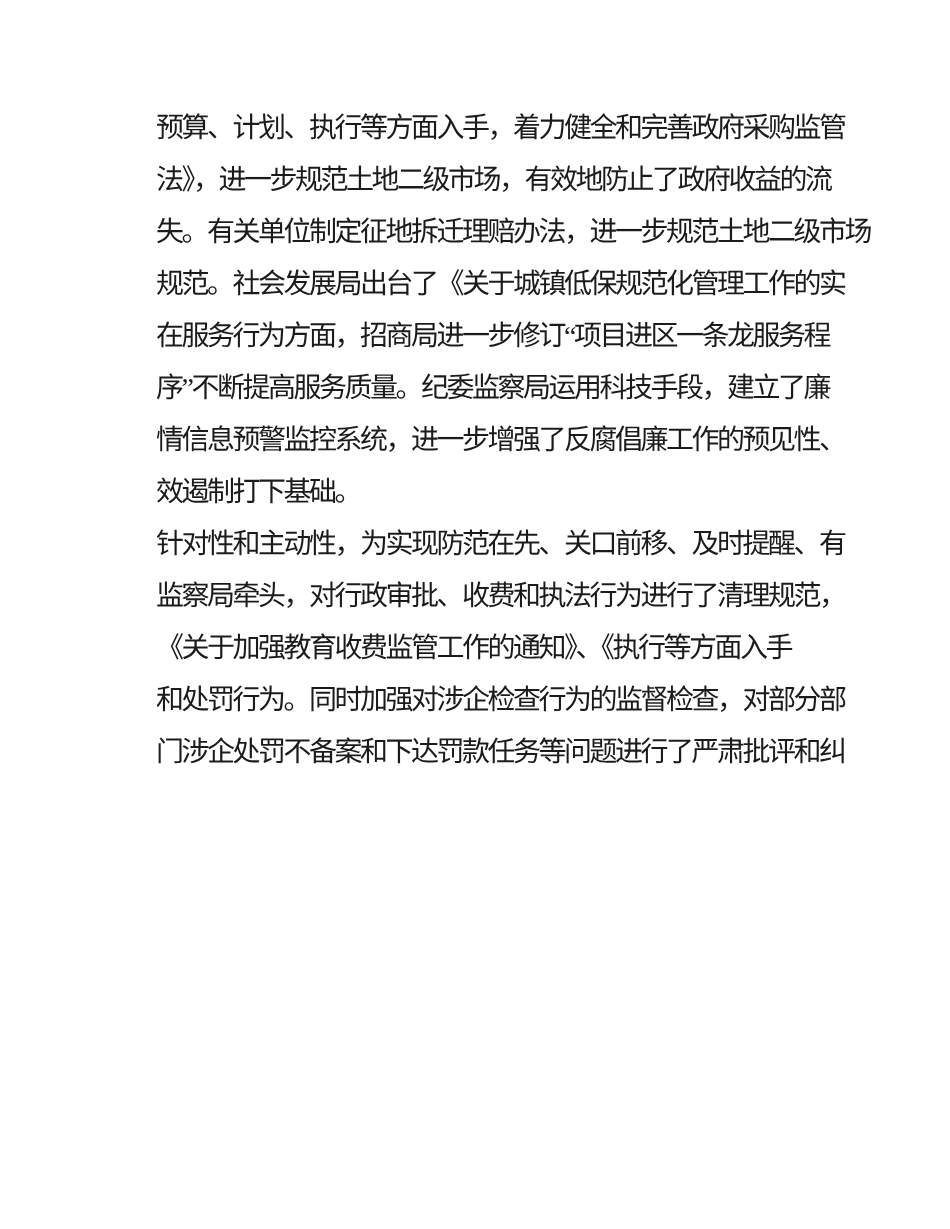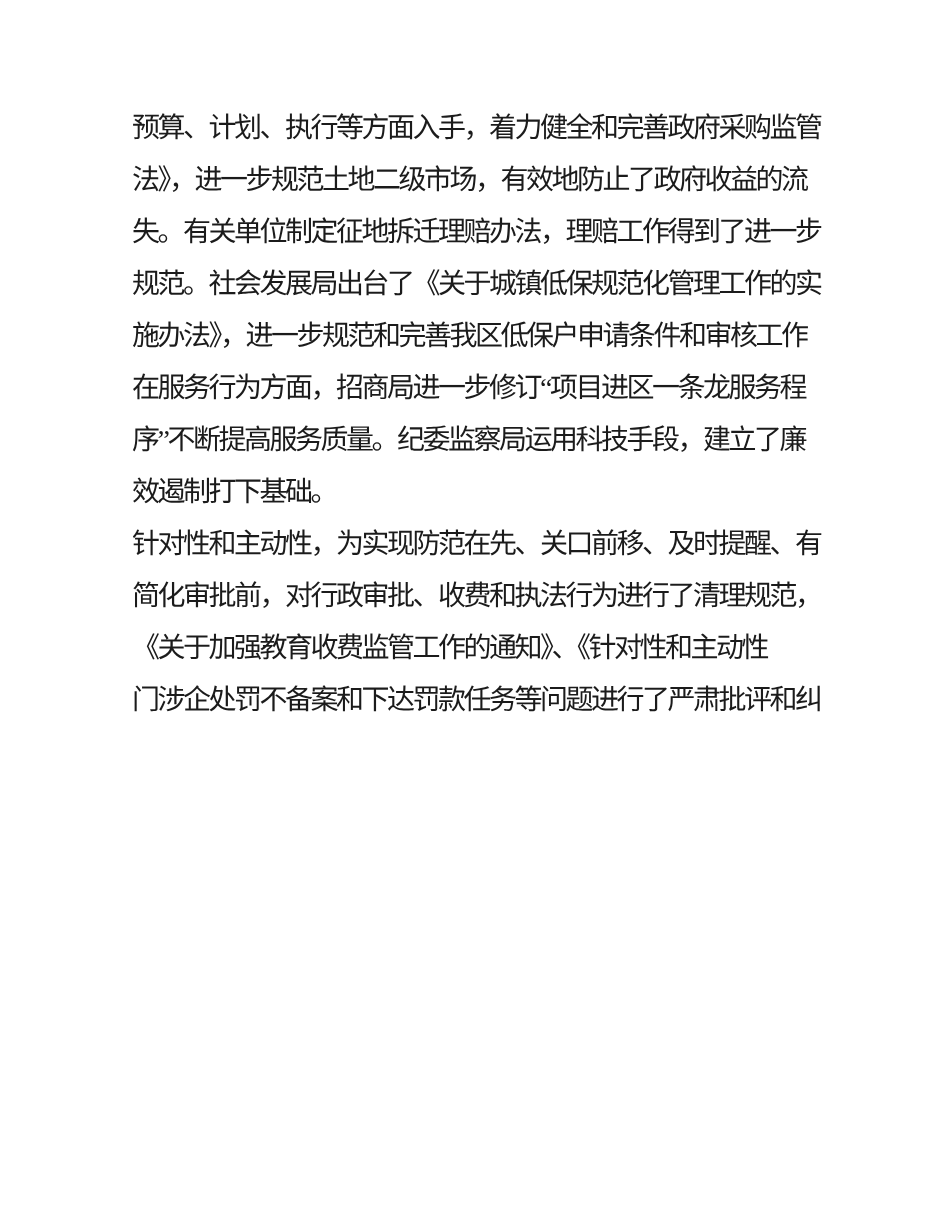--- a/index.html
+++ b/index.html
@@ -14,21 +14,21 @@
     overflow: hidden;
     font-family: "Liberation Serif", "DejaVu Serif", serif;
   }
   .document-page {
     position: absolute;
     inset: 0;
     background: #ffffff;
   }
   .text-column {
     position: absolute;
-    left: 132px;
+    left: 156px;
     top: 102px;
     width: 710px;
   }
   .paragraph {
     margin: 0;
     padding: 0;
   }
   .text-line {
     font-size: 28px;
     line-height: 52px;
@@ -40,29 +40,30 @@
 </style>
 </head>
 <body>
 
 <div class="document-page">
   <div class="text-column">
 
     <div class="paragraph">
       <div class="text-line">预算、计划、执行等方面入手，着力健全和完善政府采购监管</div>
       <div class="text-line">法》，进一步规范土地二级市场，有效地防止了政府收益的流</div>
-      <div class="text-line">失。有关单位制定征地拆迁理赔办法，理赔工作得到了进一步</div>
+      <div class="text-line">失。有关单位制定征地拆迁理赔办法，进一步规范土地二级市场</div>
       <div class="text-line">规范。社会发展局出台了《关于城镇低保规范化管理工作的实</div>
-      <div class="text-line">施办法》，进一步规范和完善我区低保户申请条件和审核工作</div>
       <div class="text-line">在服务行为方面，招商局进一步修订“项目进区一条龙服务程</div>
       <div class="text-line">序”不断提高服务质量。纪委监察局运用科技手段，建立了廉</div>
+      <div class="text-line">情信息预警监控系统，进一步增强了反腐倡廉工作的预见性、</div>
       <div class="text-line">效遏制打下基础。</div>
       <div class="text-line">针对性和主动性，为实现防范在先、关口前移、及时提醒、有</div>
     </div>
 
     <div class="paragraph">
-      <div class="text-line">简化审批前，对行政审批、收费和执法行为进行了清理规范，</div>
-      <div class="text-line">《关于加强教育收费监管工作的通知》、《针对性和主动性</div>
+      <div class="text-line">监察局牵头，对行政审批、收费和执法行为进行了清理规范，</div>
+      <div class="text-line">《关于加强教育收费监管工作的通知》、《执行等方面入手</div>
+      <div class="text-line">和处罚行为。同时加强对涉企检查行为的监督检查，对部分部</div>
       <div class="text-line">门涉企处罚不备案和下达罚款任务等问题进行了严肃批评和纠</div>
     </div>
 
   </div>
 </div>
 
 </body></html>

